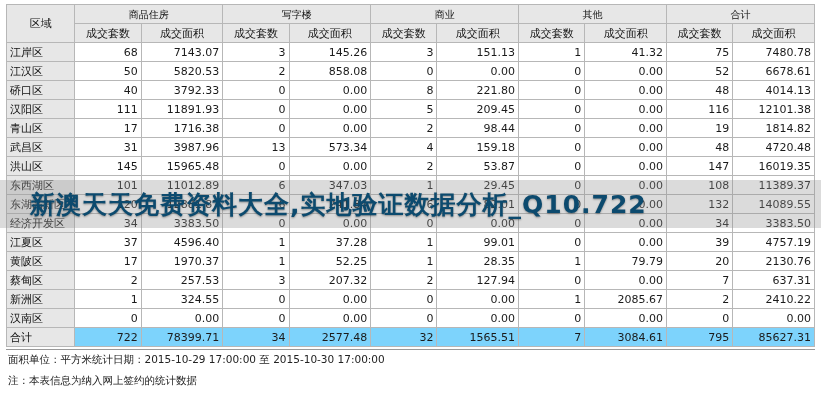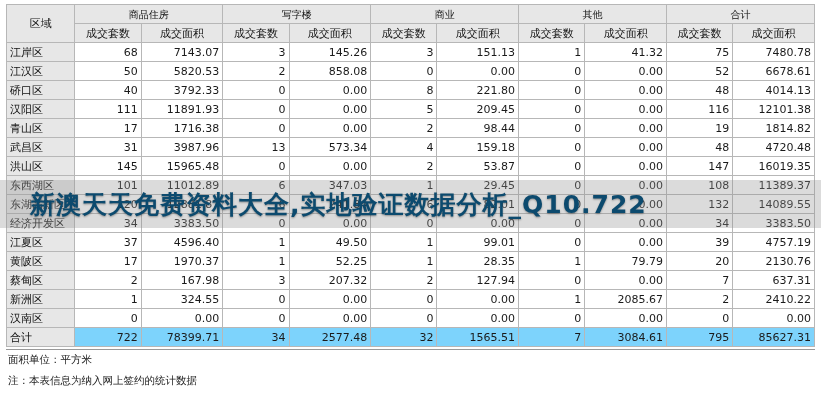--- a/index.html
+++ b/index.html
@@ -238,21 +238,21 @@
           <td class="num">0</td>
           <td class="num">0.00</td>
           <td class="num">34</td>
           <td class="num">3383.50</td>
         </tr>
         <tr>
           <td class="dist">江夏区</td>
           <td class="num">37</td>
           <td class="num">4596.40</td>
           <td class="num">1</td>
-          <td class="num">49.50</td>
+          <td class="num">37.28</td>
           <td class="num">1</td>
           <td class="num">99.01</td>
           <td class="num">0</td>
           <td class="num">0.00</td>
           <td class="num">39</td>
           <td class="num">4757.19</td>
         </tr>
         <tr>
           <td class="dist">黄陂区</td>
           <td class="num">17</td>
@@ -262,21 +262,21 @@
           <td class="num">1</td>
           <td class="num">28.35</td>
           <td class="num">1</td>
           <td class="num">79.79</td>
           <td class="num">20</td>
           <td class="num">2130.76</td>
         </tr>
         <tr>
           <td class="dist">蔡甸区</td>
           <td class="num">2</td>
-          <td class="num">167.98</td>
+          <td class="num">257.53</td>
           <td class="num">3</td>
           <td class="num">207.32</td>
           <td class="num">2</td>
           <td class="num">127.94</td>
           <td class="num">0</td>
           <td class="num">0.00</td>
           <td class="num">7</td>
           <td class="num">637.31</td>
         </tr>
         <tr>
@@ -318,20 +318,21 @@
           <td class="num">795</td>
           <td class="num">85627.31</td>
         </tr>
       </tbody>
   </table>
 
   <div class="rule"></div>
   <div class="foot">
     <div class="line1">
       <span class="unit">面积单位：平方米</span>
+      <span class="stat">统计日期：2015-10-29 17:00:00 至 2015-10-30 17:00:00</span>
     </div>
     <div class="note">注：本表信息为纳入网上签约的统计数据</div>
   </div>
 
   <div class="wm">
     <span class="wm-text">新澳天天免费资料大全,实地验证数据分析_Q10.722</span>
   </div>
 </div>
 
 </body></html>

